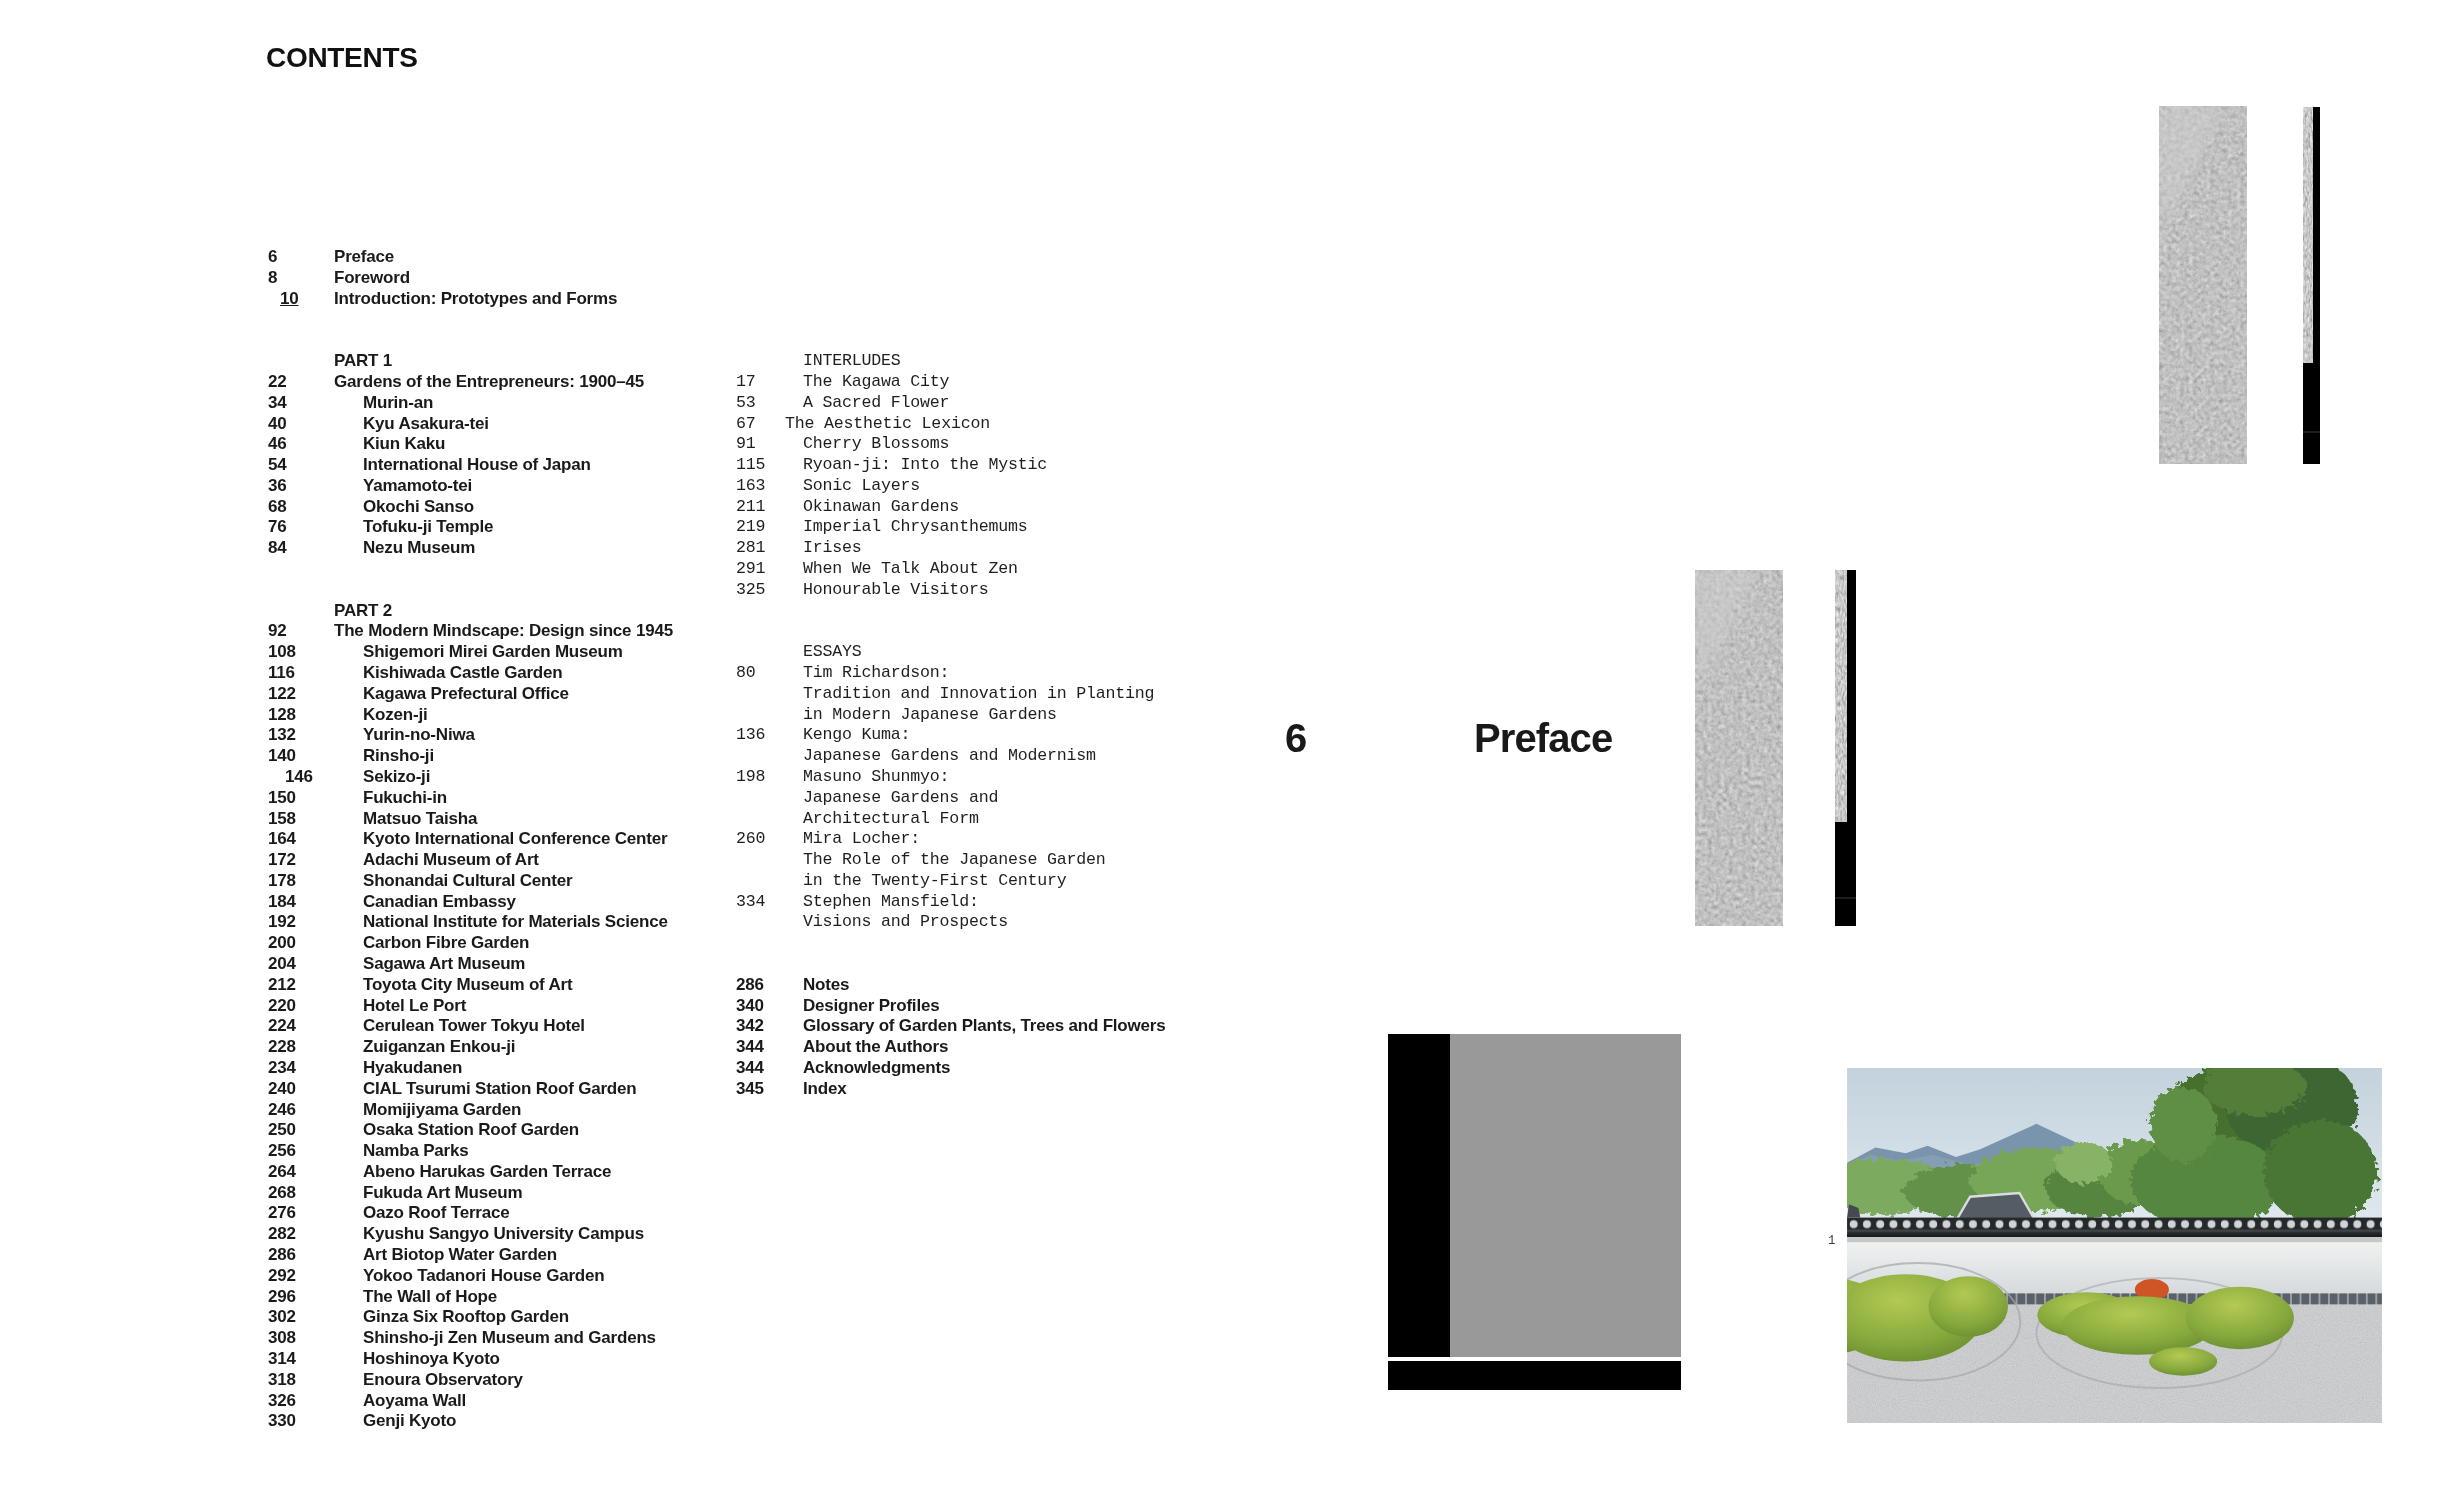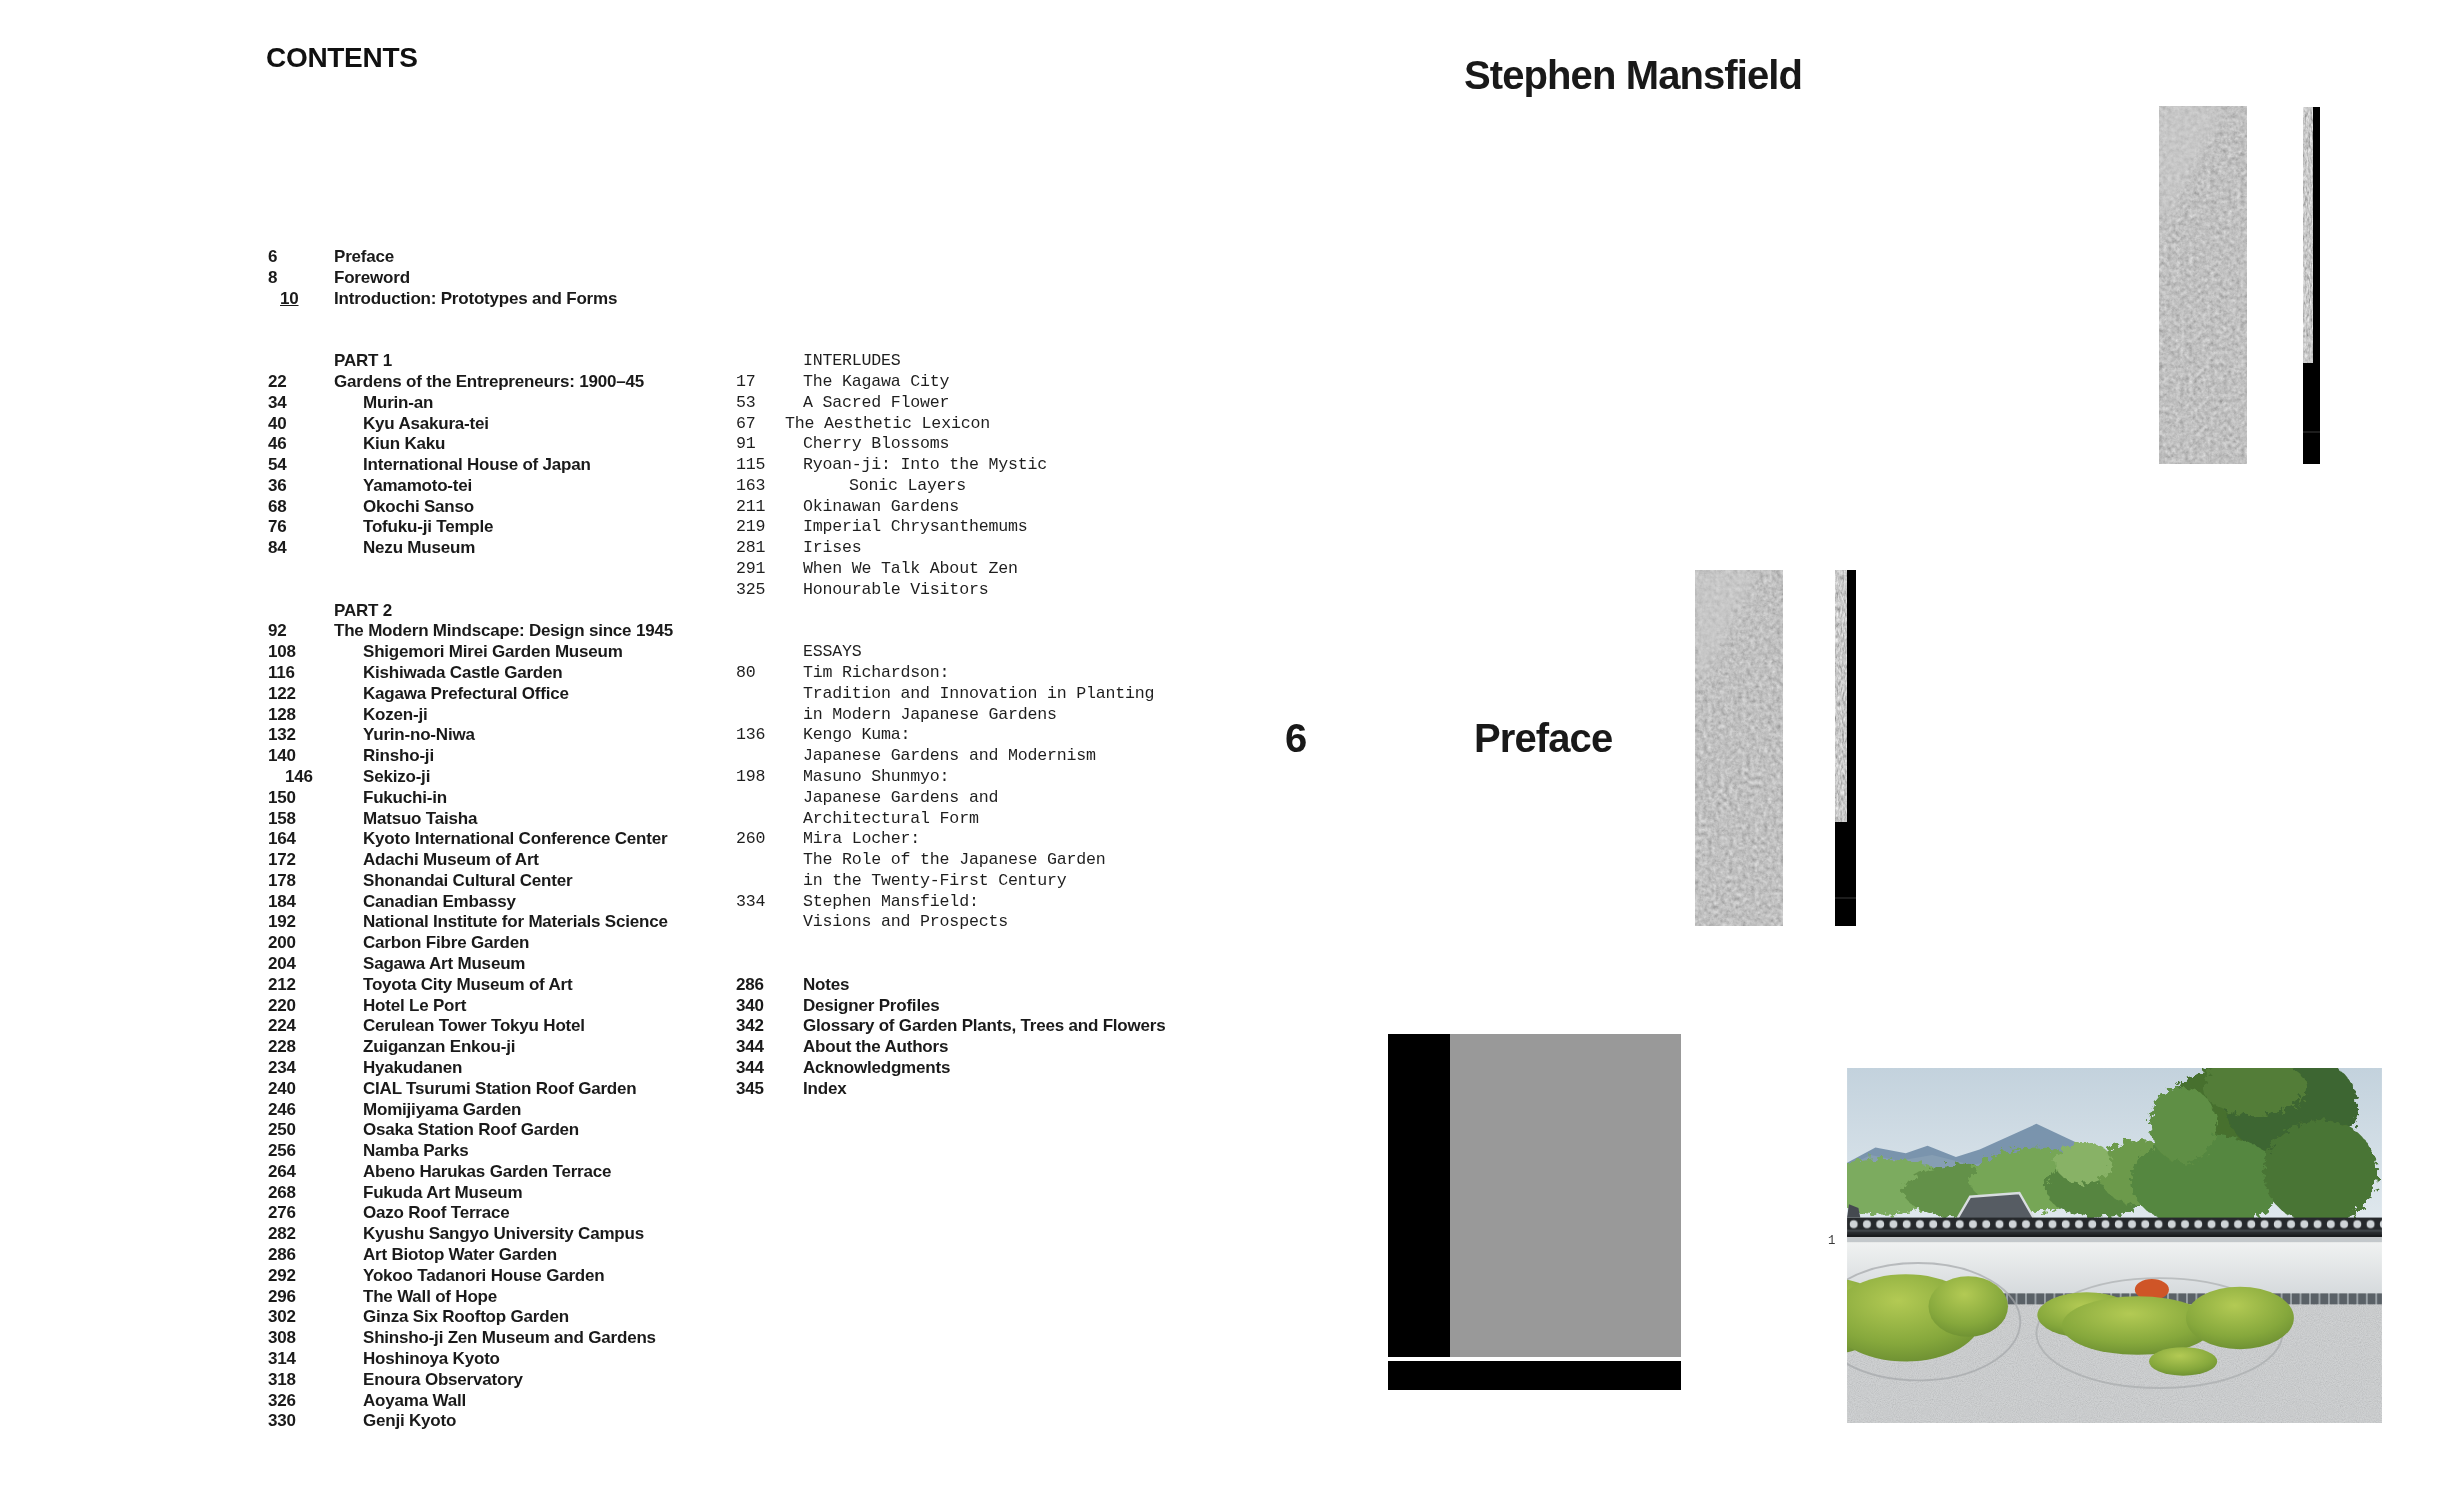--- a/index.html
+++ b/index.html
@@ -159,21 +159,21 @@
       <span class="toc-title mono" style="left: 803px; top: 371px;">The Kagawa City</span>
       <span class="toc-num mono" style="left: 736px; top: 392px;">53</span>
       <span class="toc-title mono" style="left: 803px; top: 392px;">A Sacred Flower</span>
       <span class="toc-num mono" style="left: 736px; top: 413px;">67</span>
       <span class="toc-title mono" style="left: 785px; top: 413px;">The Aesthetic Lexicon</span>
       <span class="toc-num mono" style="left: 736px; top: 433px;">91</span>
       <span class="toc-title mono" style="left: 803px; top: 433px;">Cherry Blossoms</span>
       <span class="toc-num mono" style="left: 736px; top: 454px;">115</span>
       <span class="toc-title mono" style="left: 803px; top: 454px;">Ryoan-ji: Into the Mystic</span>
       <span class="toc-num mono" style="left: 736px; top: 475px;">163</span>
-      <span class="toc-title mono" style="left: 849px; top: 475px;">Sonic Layers</span>
+      <span class="toc-title mono" style="left: 803px; top: 475px;">Sonic Layers</span>
       <span class="toc-num mono" style="left: 736px; top: 496px;">211</span>
       <span class="toc-title mono" style="left: 803px; top: 496px;">Okinawan Gardens</span>
       <span class="toc-num mono" style="left: 736px; top: 516px;">219</span>
       <span class="toc-title mono" style="left: 803px; top: 516px;">Imperial Chrysanthemums</span>
       <span class="toc-num mono" style="left: 736px; top: 537px;">281</span>
       <span class="toc-title mono" style="left: 803px; top: 537px;">Irises</span>
       <span class="toc-num mono" style="left: 736px; top: 558px;">291</span>
       <span class="toc-title mono" style="left: 803px; top: 558px;">When We Talk About Zen</span>
       <span class="toc-num mono" style="left: 736px; top: 579px;">325</span>
       <span class="toc-title mono" style="left: 803px; top: 579px;">Honourable Visitors</span>
@@ -203,21 +203,20 @@
       <span class="toc-num sans" style="left: 736px; top: 1015px;">342</span>
       <span class="toc-title sans" style="left: 803px; top: 1015px;">Glossary of Garden Plants, Trees and Flowers</span>
       <span class="toc-num sans" style="left: 736px; top: 1036px;">344</span>
       <span class="toc-title sans" style="left: 803px; top: 1036px;">About the Authors</span>
       <span class="toc-num sans" style="left: 736px; top: 1057px;">344</span>
       <span class="toc-title sans" style="left: 803px; top: 1057px;">Acknowledgments</span>
       <span class="toc-num sans" style="left: 736px; top: 1078px;">345</span>
       <span class="toc-title sans" style="left: 803px; top: 1078px;">Index</span>
     </div>
 
-  <h2 class="abs author-name">Stephen Mansfield</h2>
 
   <div class="abs display-num">6</div>
   <div class="abs display-title">Preface</div>
 
   <div class="abs thumb" style="left:2159px;top:106px;width:88px;height:358px;">
     <svg width="88" height="358" viewBox="0 0 93 378">
       <defs>
         <filter id="nz1" x="0" y="0" width="100%" height="100%">
           <feTurbulence type="fractalNoise" baseFrequency="0.22" numOctaves="3" seed="11"></feTurbulence>
           <feColorMatrix type="matrix" values="0.31 0.31 0.31 0 0.12  0.31 0.31 0.31 0 0.12  0.31 0.31 0.31 0 0.12  0 0 0 0 1"></feColorMatrix>

